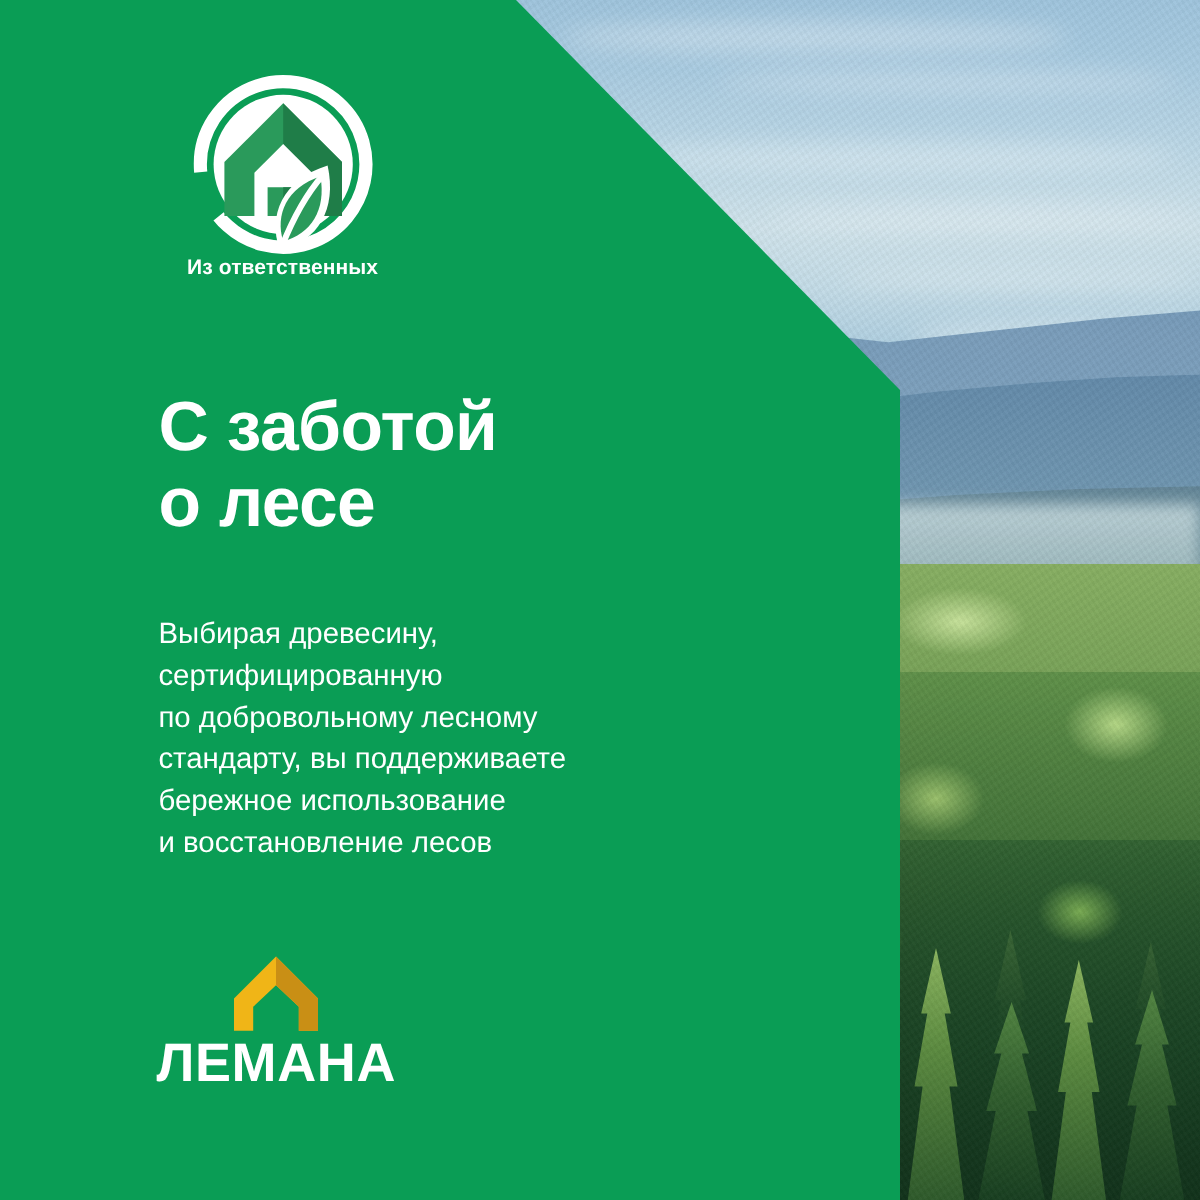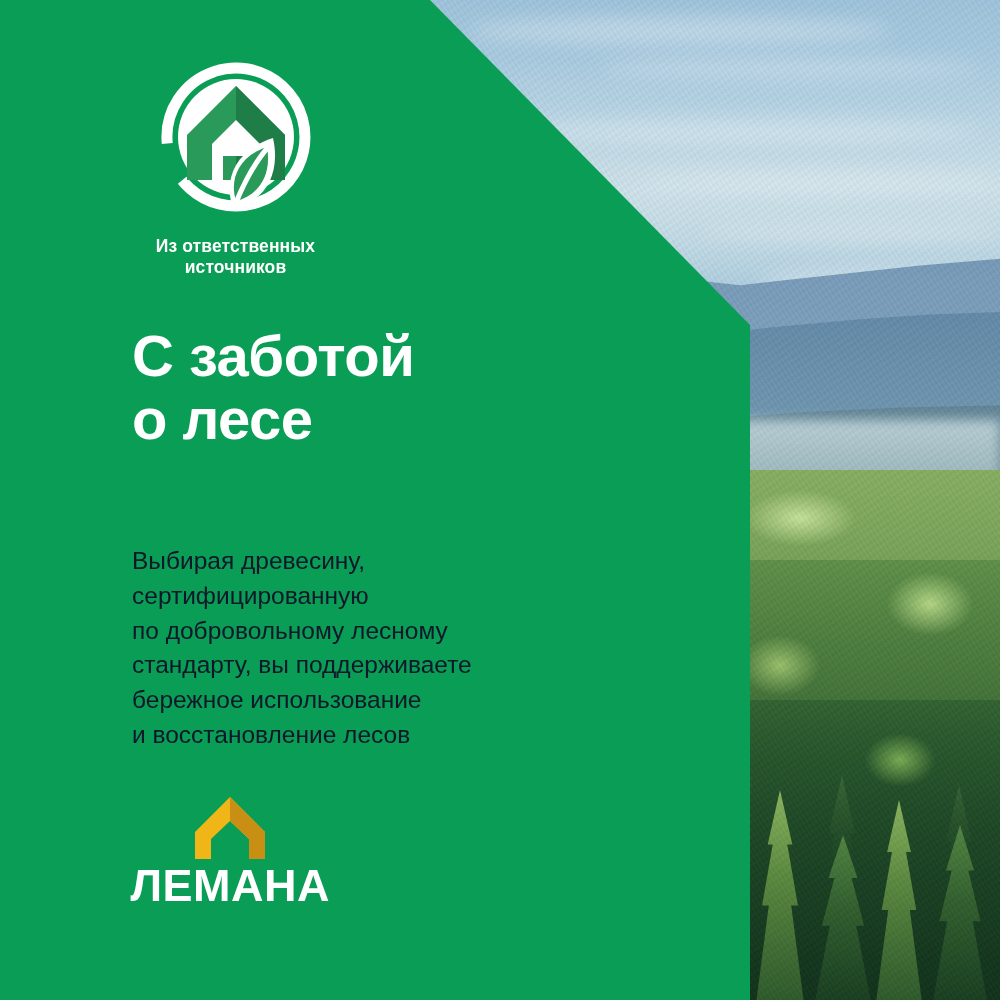--- a/index.html
+++ b/index.html
@@ -196,21 +196,21 @@
     top: 62px;
     width: 215px;
   }
   .eco-mark {
     width: 150px;
     height: 150px;
     margin: 0 auto;
     display: block;
   }
   .eco-caption {
-    margin-top: 24px;
+    margin-top: 0;
     text-align: center;
     color: #ffffff;
     font-weight: bold;
     font-size: 17.5px;
     line-height: 1.22;
     letter-spacing: .1px;
   }
 
   
   .headline {
@@ -222,22 +222,22 @@
     font-weight: bold;
     line-height: 1.08;
     letter-spacing: -0.5px;
     white-space: pre-line;
   }
 
   
   .body-copy {
     position: absolute;
     left: 132px;
-    top: 544px;
-    color: #0f172a;
+    top: 512px;
+    color: #ffffff;
     font-size: 24.5px;
     line-height: 1.42;
     letter-spacing: 0px;
     white-space: pre-line;
   }
 
   
   .brand {
     position: absolute;
     left: 130px;
@@ -331,21 +331,20 @@
 
         <path d="M62 94 L88 94 L88 118 L62 118 Z" fill="#2a9a5b"></path>
         <path d="M75 94 L88 94 L88 118 L75 118 Z" fill="#1f7d48"></path>
 
         <path d="M72 146 C62 118 74 88 112 76 C120 112 104 140 72 146 Z" fill="#ffffff"></path>
         <path d="M75 139 C68 117 78 94 106 85 C111 113 98 133 75 139 Z" fill="#2a9a5b"></path>
         <path d="M74 143 C84 118 94 100 108 84" fill="none" stroke="#ffffff" stroke-width="5" stroke-linecap="round"></path>
       </svg>
       <div class="eco-caption">
         <div>Из ответственных</div>
-        <div>источников</div>
       </div>
     </div>
 
     <div class="headline">С заботой
 о лесе</div>
 
     <div class="body-copy">Выбирая древесину,
 сертифицированную
 по добровольному лесному
 стандарту, вы поддерживаете

